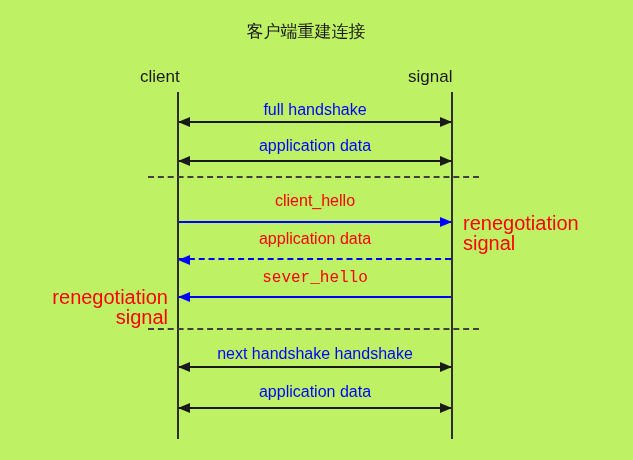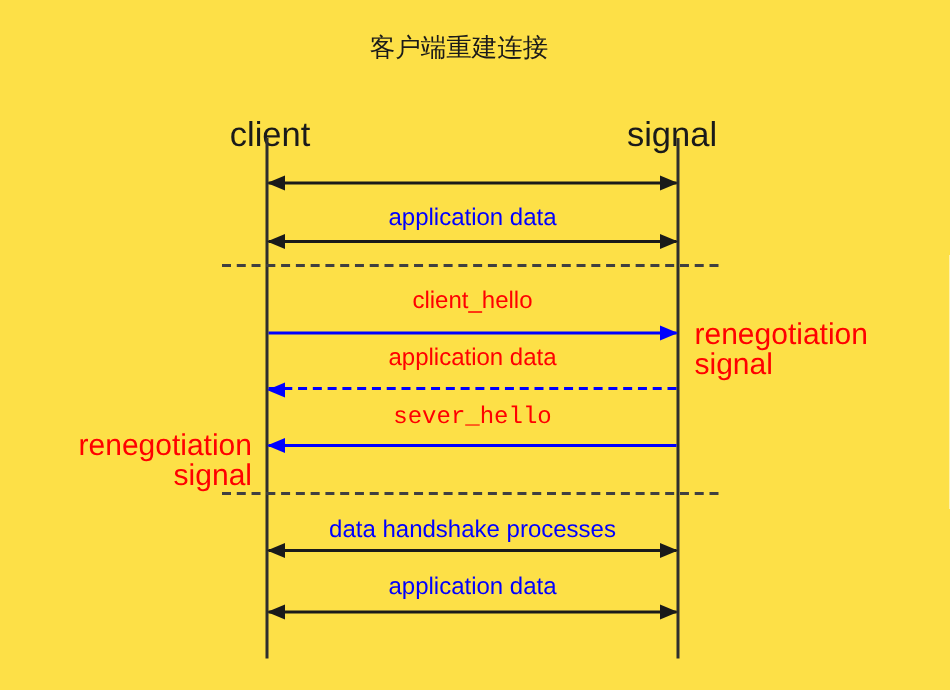--- a/index.html
+++ b/index.html
@@ -1,32 +1,32 @@
 <!DOCTYPE html>
 <html><head>
 <meta charset="utf-8">
 <style>
   * { margin: 0; padding: 0; box-sizing: border-box; }
   html, body { background: #ffffff; }
   body {
     width: 633px; height: 460px;
     font-family: "Liberation Sans", "DejaVu Sans", sans-serif;
   }
-  .diagram { position: relative; width: 633px; height: 460px; background: #fde047; overflow: hidden; }
+  .diagram { position: relative; width: 633px; height: 460px; background: #bef264; overflow: hidden; }
   .abs { position: absolute; }
 
   .title {
     left: 0; top: 20px; width: 612px;
     text-align: center;
     font-size: 17px; color: #1a1a1a;
   }
   .actor {
     top: 66px; height: 22px; line-height: 22px;
-    text-align: center;
-    font-size: 23px; color: #1a1a1a; margin-top: 12px;
+    text-align: left;
+    font-size: 17px; color: #1a1a1a;
   }
   .lifeline { top: 92px; height: 347px; width: 2px; background: #2e2e2e; }
 
   .msg-label {
     left: 178px; width: 274px;
     height: 20px; line-height: 20px;
     text-align: center; font-size: 16px;
   }
   .blue { color: #0000ff; }
   .red  { color: #ff0000; }
@@ -59,20 +59,21 @@
 <div class="diagram">
 
   <div class="abs title">客户端重建连接</div>
 
   <div class="abs actor" style="left:140px; width:80px;">client</div>
   <div class="abs actor" style="left:408px; width:80px;">signal</div>
 
   <div class="abs lifeline" style="left:177px;"></div>
   <div class="abs lifeline" style="left:451px;"></div>
 
+  <div class="abs msg-label blue" style="top:100px;">full handshake</div>
   <div class="abs arrow solid-black" style="top:121px;">
     <span class="head l black"></span>
     <span class="head r black"></span>
   </div>
 
   <div class="abs msg-label blue" style="top:136px;">application data</div>
   <div class="abs arrow solid-black" style="top:160px;">
     <span class="head l black"></span>
     <span class="head r black"></span>
   </div>
@@ -91,21 +92,21 @@
   </div>
 
   <div class="abs msg-label red" style="top:268px;font-family:Liberation Mono, monospace;">sever_hello</div>
   <div class="abs arrow solid-blue" style="top:296px;">
     <span class="head l bluec"></span>
   </div>
   <div class="abs annotation" style="left:10px; top:287px; width:158px; text-align:right;">renegotiation signal</div>
 
   <div class="abs separator" style="top:328px;"></div>
 
-  <div class="abs msg-label blue" style="top:344px;">data handshake processes</div>
+  <div class="abs msg-label blue" style="top:344px;">next handshake handshake</div>
   <div class="abs arrow solid-black" style="top:366px;">
     <span class="head l black"></span>
     <span class="head r black"></span>
   </div>
 
   <div class="abs msg-label blue" style="top:382px;">application data</div>
   <div class="abs arrow solid-black" style="top:407px;">
     <span class="head l black"></span>
     <span class="head r black"></span>
   </div>

